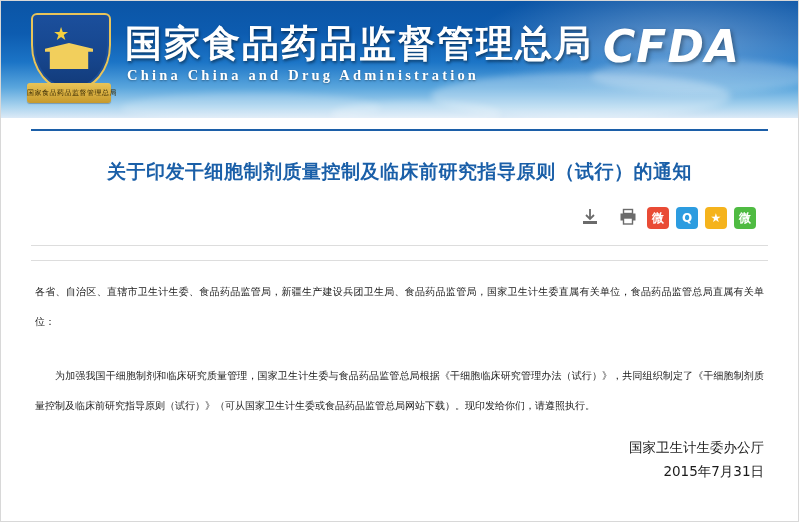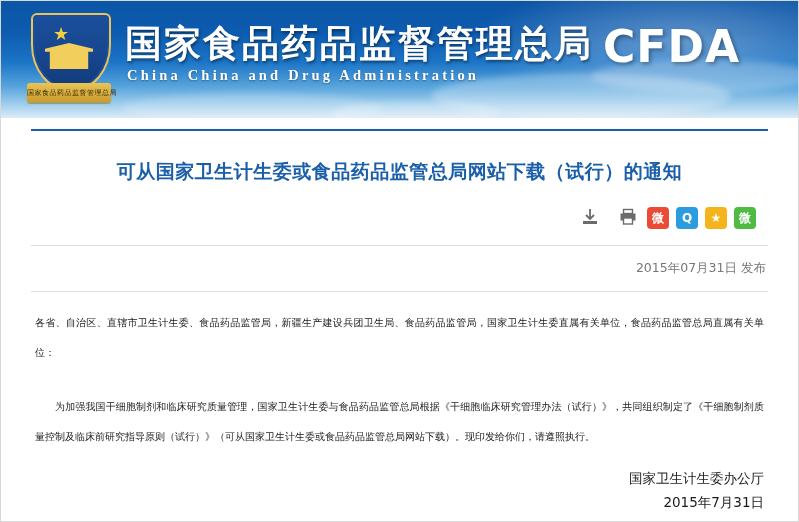--- a/index.html
+++ b/index.html
@@ -123,20 +123,21 @@
     font-weight: bold;
     text-shadow: 0 1px 2px rgba(0,0,0,0.35);
     white-space: nowrap;
   }
   .cfda-logo {
     position: absolute;
     right: 58px;
     top: 20px;
     font-size: 44px;
     font-weight: bold;
+    font-style: italic;
     letter-spacing: 1px;
     color: #ffffff;
     font-family: "DejaVu Sans", sans-serif;
     text-shadow: 2px 2px 4px rgba(0,0,0,0.35);
   }
 
   .blue-rule {
     position: absolute;
     left: 30px;
     top: 128px;
@@ -277,21 +278,21 @@
 
     <div class="title-cn">国家食品药品监督管理总局</div>
     <div class="title-en">China China and Drug Administration</div>
     <div class="cfda-logo">CFDA</div>
   </div>
 
   <div class="blue-rule"></div>
 
   <div class="doc">
 
-    <div class="doc-title">可从国家卫生计生委或食品药品监管总局网站下载（试行）的通知</div>
+    <div class="doc-title">关于印发干细胞制剂质量控制及临床前研究指导原则（试行）的通知</div>
 
     <div class="toolbar">
       <div class="tool-left-icons">
         <span class="gray-icon" title="download">
           <svg width="18" height="18" viewBox="0 0 18 18" aria-hidden="true">
             <path d="M9 1 L9 10 M5 7 L9 11 L13 7" stroke="#6b6b6b" stroke-width="1.8" fill="none"></path>
             <rect x="2" y="13" width="14" height="3" fill="#6b6b6b"></rect>
           </svg>
         </span>
         <span class="gray-icon" title="print">
@@ -305,21 +306,20 @@
       <div class="share-icons">
         <span class="share weibo">微</span>
         <span class="share qzone">Q</span>
         <span class="share fav">★</span>
         <span class="share wechat">微</span>
       </div>
     </div>
 
     <div class="thin-rule"></div>
 
-    <div class="pubdate">2015年07月31日  发布</div>
 
     <div class="thin-rule2"></div>
 
     <div class="content">
       <p>各省、自治区、直辖市卫生计生委、食品药品监管局，新疆生产建设兵团卫生局、食品药品监管局，国家卫生计生委直属有关单位，食品药品监管总局直属有关单位：</p>
       <p class="indent">为加强我国干细胞制剂和临床研究质量管理，国家卫生计生委与食品药品监管总局根据《干细胞临床研究管理办法（试行）》，共同组织制定了《干细胞制剂质量控制及临床前研究指导原则（试行）》（可从国家卫生计生委或食品药品监管总局网站下载）。现印发给你们，请遵照执行。</p>
     </div>
 
     <div class="signatures">
       <span>国家卫生计生委办公厅</span>

